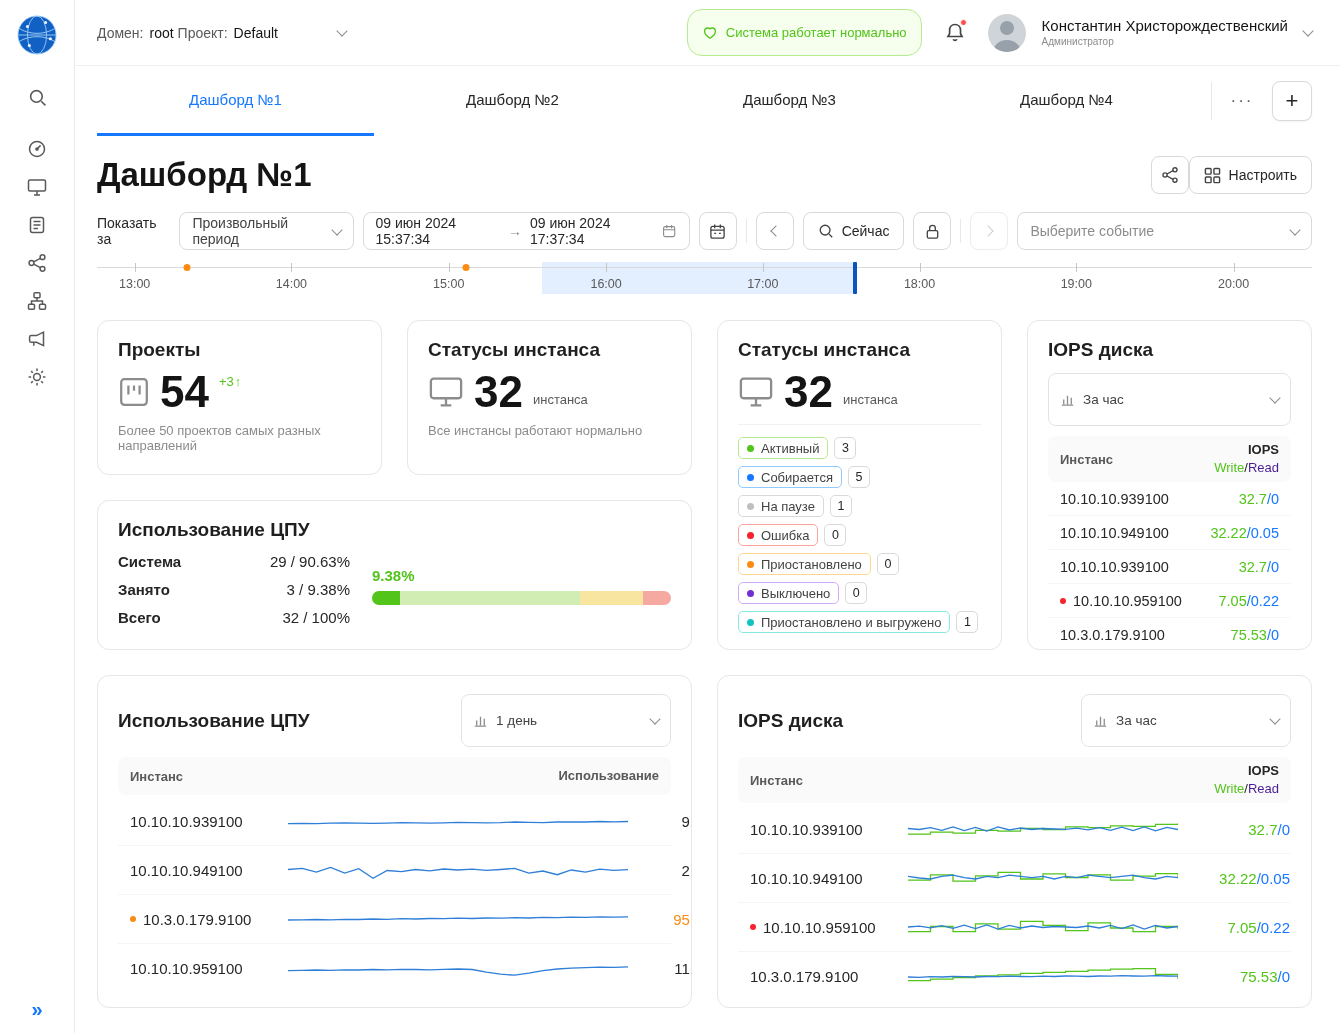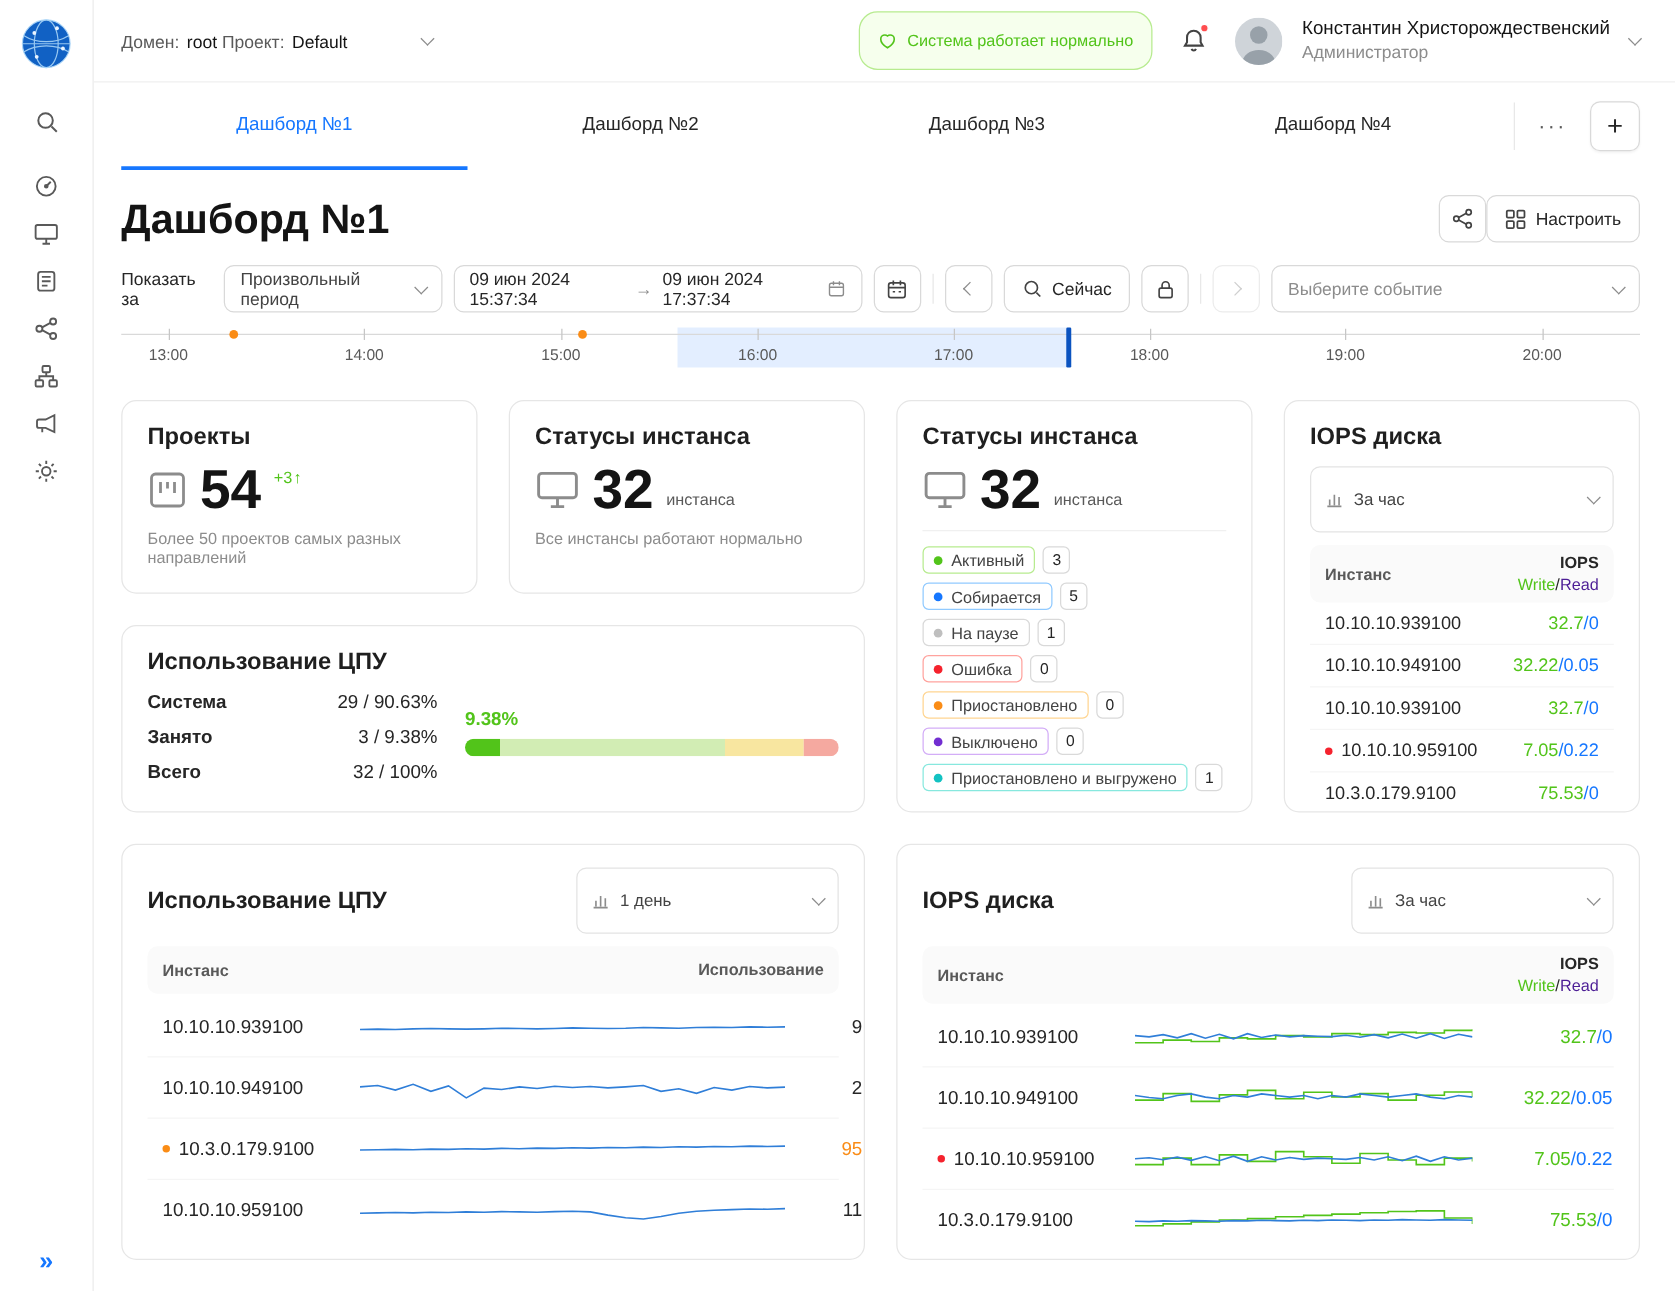--- a/index.html
+++ b/index.html
@@ -22,21 +22,21 @@
   .hdr-line{display:flex;align-items:center;gap:6px;font-size:14px}
   .hdr-label{color:#595959}
   .hdr-value{color:#141414}
   .hdr-right{margin-left:auto;display:flex;align-items:center;gap:16px}
   .status-pill{display:flex;align-items:center;gap:8px;background:#f6ffed;border:1px solid #b7eb8f;color:#52c41a;font-size:13px;height:47px;padding:0 14px;border-radius:15px}
   .bell{position:relative;width:34px;height:34px;display:flex;align-items:center;justify-content:center}
   .bell-dot{position:absolute;top:3px;right:5px;width:7px;height:7px;border-radius:50%;background:#ff4d4f;border:1px solid #fff}
   .avatar{width:38px;height:38px;border-radius:50%;overflow:hidden;flex:none}
   .user-block{display:flex;flex-direction:column;line-height:1.25}
   .user-name{font-size:15px;color:#141414}
-  .user-role{font-size:14px;color:#8c8c8c}
+  .user-role{font-size:10px;color:#8c8c8c}
 
   .chev{width:8px;height:8px;border-right:1.6px solid #8c8c8c;border-bottom:1.6px solid #8c8c8c;transform:rotate(45deg);display:inline-block;margin-top:-3px;flex:none}
   .chev.left{transform:rotate(135deg);margin:0 0 0 3px}
   .chev.right{transform:rotate(-45deg);margin:0 3px 0 0}
 
   
   .tabbar{height:70px;display:flex;align-items:stretch;padding:0 28px 0 22px}
   .tab-list{flex:1;display:flex}
   .tab{flex:1;display:flex;align-items:center;justify-content:center;font-size:15px;color:#262626;border-bottom:3px solid transparent}
   .tab.active{color:#1677ff;border-bottom-color:#1677ff}

